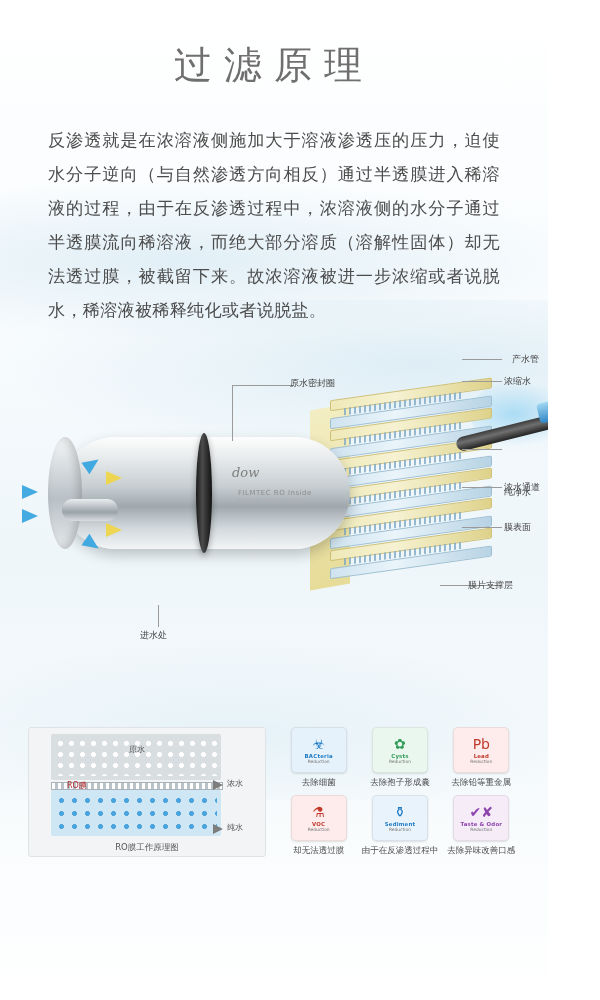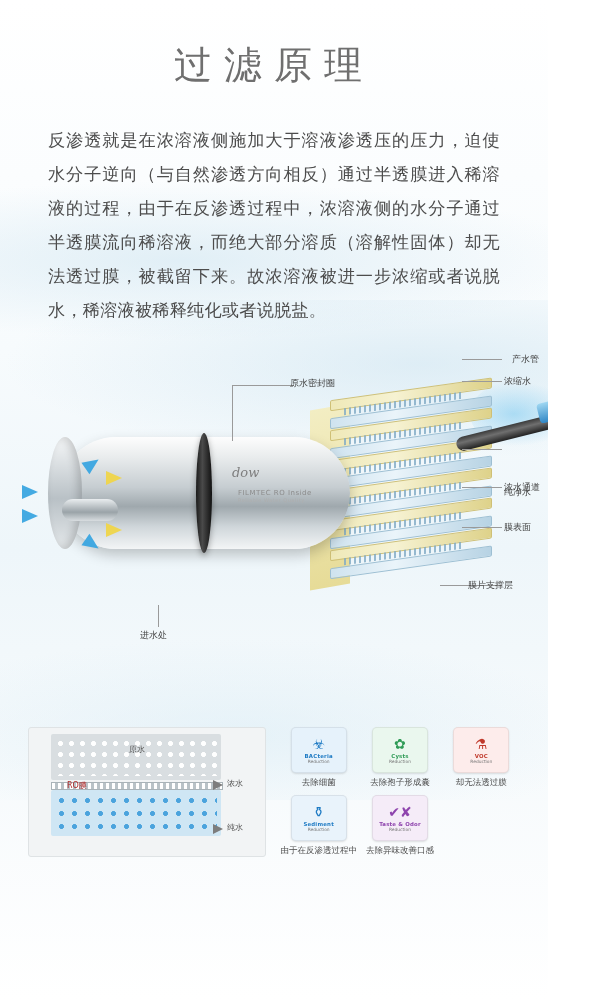--- a/index.html
+++ b/index.html
@@ -425,20 +425,21 @@
       <div class="ro-mem"></div>
       <div class="ro-bottom"></div>
       <div class="ro-bdots"></div>
 
       <div class="ro-label" style="left:100px; top:16px;">原水</div>
       <div class="ro-label" style="left:-2px; top:52px; color:#b02a2a;padding-left:40px;">RO膜</div>
       <div class="ro-label" style="left:198px; top:50px;">浓水</div>
       <div class="ro-label" style="left:198px; top:94px;">纯水</div>
       <div class="ro-arrow" style="left:184px; top:52px;"></div>
       <div class="ro-arrow" style="left:184px; top:96px;"></div>
+      <div class="ro-caption">RO膜工作原理图</div>
     </div>
 
     <div class="badges">
       <div class="badge-cell">
         <div class="badge-box" style="background: rgb(230, 242, 251);">
           <div class="badge-glyph" style="color: rgb(31, 123, 196);">☣</div>
           <div class="badge-word" style="color: rgb(31, 123, 196);">BACteria</div>
           <div class="badge-sub">Reduction</div>
         </div>
         <div class="badge-caption">去除细菌</div>
@@ -446,20 +447,28 @@
       <div class="badge-cell">
         <div class="badge-box" style="background: rgb(234, 247, 238);">
           <div class="badge-glyph" style="color: rgb(47, 155, 86);">✿</div>
           <div class="badge-word" style="color: rgb(47, 155, 86);">Cysts</div>
           <div class="badge-sub">Reduction</div>
         </div>
         <div class="badge-caption">去除孢子形成囊</div>
       </div>
       <div class="badge-cell">
         <div class="badge-box" style="background: rgb(253, 236, 235);">
+          <div class="badge-glyph" style="color: rgb(192, 57, 43);">Pb</div>
+          <div class="badge-word" style="color: rgb(192, 57, 43);">Lead</div>
+          <div class="badge-sub">Reduction</div>
+        </div>
+        <div class="badge-caption">去除铅等重金属</div>
+      </div>
+      <div class="badge-cell">
+        <div class="badge-box" style="background: rgb(253, 236, 235);">
           <div class="badge-glyph" style="color: rgb(192, 57, 43);">⚗</div>
           <div class="badge-word" style="color: rgb(192, 57, 43);">VOC</div>
           <div class="badge-sub">Reduction</div>
         </div>
         <div class="badge-caption">却无法透过膜</div>
       </div>
       <div class="badge-cell">
         <div class="badge-box" style="background: rgb(233, 243, 251);">
           <div class="badge-glyph" style="color: rgb(31, 123, 196);">⚱</div>
           <div class="badge-word" style="color: rgb(31, 123, 196);">Sediment</div>

